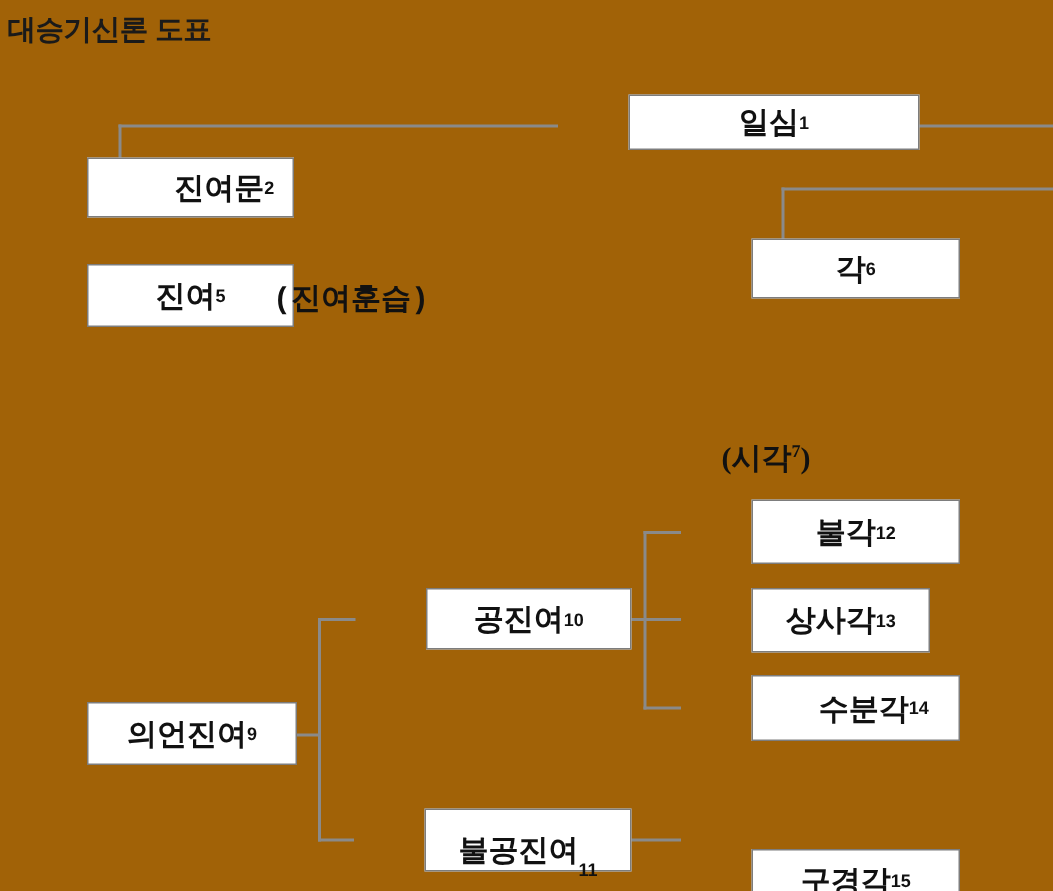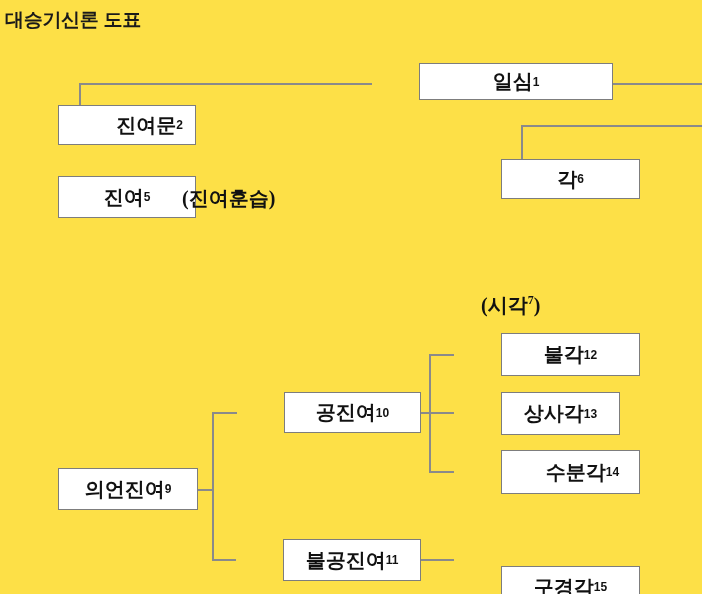--- a/index.html
+++ b/index.html
@@ -7,21 +7,21 @@
     padding: 0;
     background: #ffffff;
   }
   body {
     font-family: "Liberation Serif", "DejaVu Serif", serif;
   }
   #canvas {
     position: relative;
     width: 702px;
     height: 594px;
-    background: #fde047;
+    background: #a16207;
     overflow: hidden;
   }
   #page-title {
     position: absolute;
     left: 5px;
     top: 7px;
     font-family: "Liberation Sans", "DejaVu Sans", sans-serif;
     font-weight: bold;
     font-size: 19px;
     color: #1a1a1a;
@@ -97,21 +97,21 @@
   <div class="node" style="left:10px; top:105px; width:138px; height:40px;padding-left:45px;">
     <span>진여문</span>
       <span class="sup">2</span>
   </div>
 
   <div class="node" style="left:10px; top:176px; width:138px; height:42px;">
     <span>진여</span>
       <span class="sup">5</span>
   </div>
 
-  <div class="plain-label" style="left:182px; top:185px;">(진여훈습)</div>
+  <div class="plain-label" style="left:182px; top:185px;font-family:Liberation Mono, monospace;">(진여훈습)</div>
 
   <div class="node" style="left:453px; top:159px; width:139px; height:40px;">
     <span>각</span>
       <span class="sup">6</span>
   </div>
 
   <div class="plain-label" style="left:481px; top:292px;">
     <span>(시각</span><span class="sup">7</span><span>)</span>
   </div>
 
@@ -131,21 +131,21 @@
   <div class="node" style="left:10px; top:468px; width:140px; height:42px;justify-content:center;">
     <span>의언진여</span>
       <span class="sup">9</span>
   </div>
 
   <div class="node" style="left:236px; top:392px; width:137px; height:41px;">
     <span>공진여</span>
       <span class="sup">10</span>
   </div>
 
-  <div class="node" style="left:235px; top:539px; width:138px; height:42px;">
+  <div class="node" style="left:235px; top:539px; width:138px; height:42px;align-items:flex-end;">
     <span>불공진여</span>
       <span class="sup">11</span>
   </div>
 
   <div class="node" style="left:453px; top:333px; width:139px; height:43px;">
     <span>불각</span>
       <span class="sup">12</span>
   </div>
 
   <div class="node" style="left:453px; top:392px; width:119px; height:43px;">

